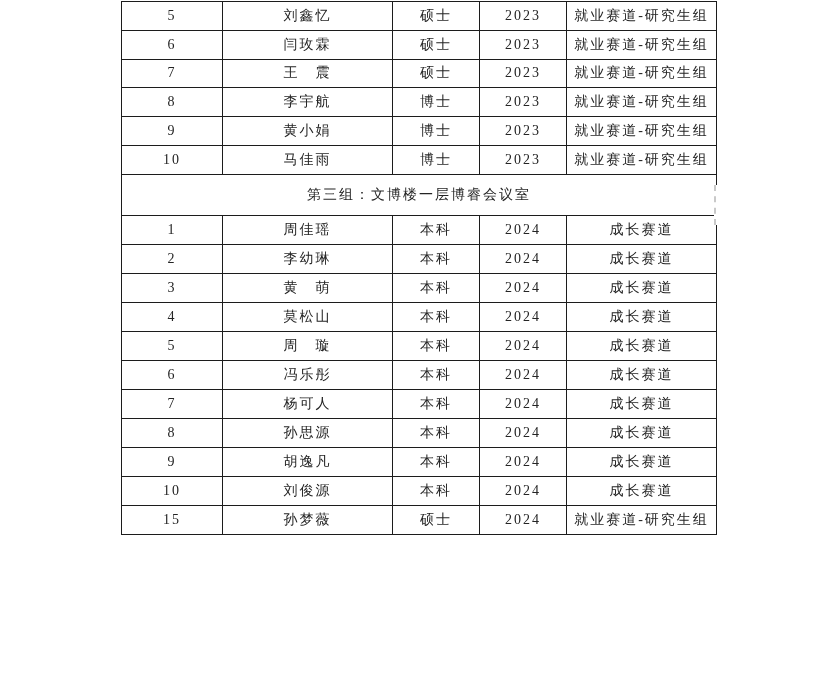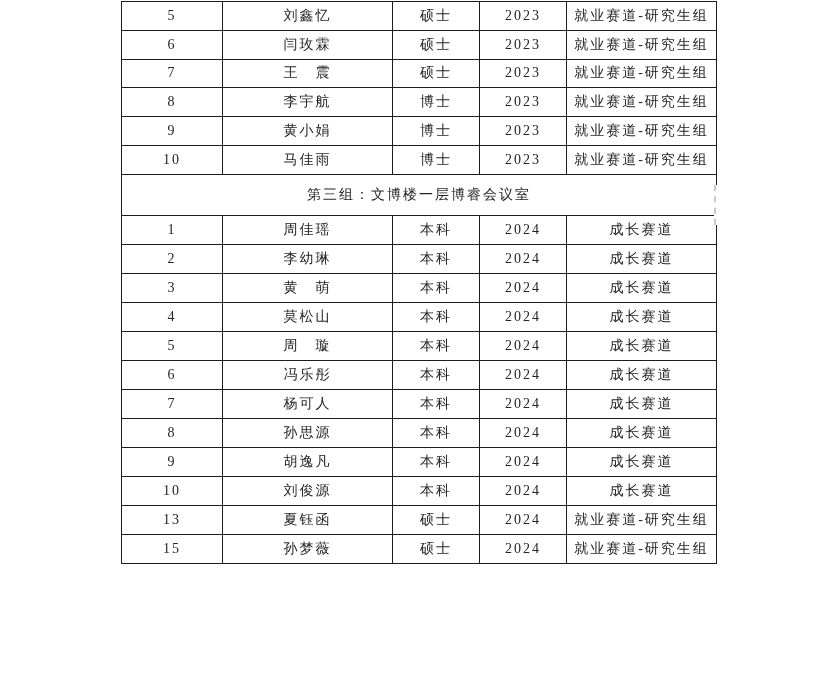--- a/index.html
+++ b/index.html
@@ -200,27 +200,20 @@
   <tr class="data-row">
     <td>10</td>
     <td>刘俊源</td>
     <td>本科</td>
     <td>2024</td>
     <td>成长赛道</td>
   </tr>
 
 
 
-  <tr class="data-row">
-    <td>13</td>
-    <td>夏钰函</td>
-    <td>硕士</td>
-    <td>2024</td>
-    <td>就业赛道-研究生组</td>
-  </tr>
 
 
   <tr class="data-row">
     <td>15</td>
     <td>孙梦薇</td>
     <td>硕士</td>
     <td>2024</td>
     <td>就业赛道-研究生组</td>
   </tr>
 </tbody>

